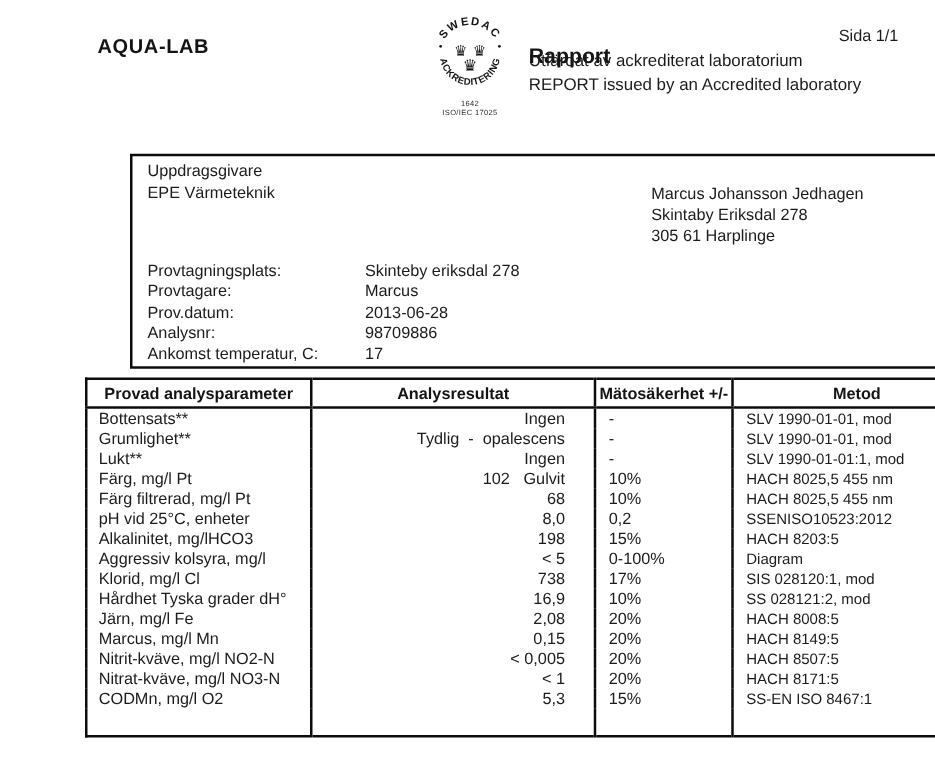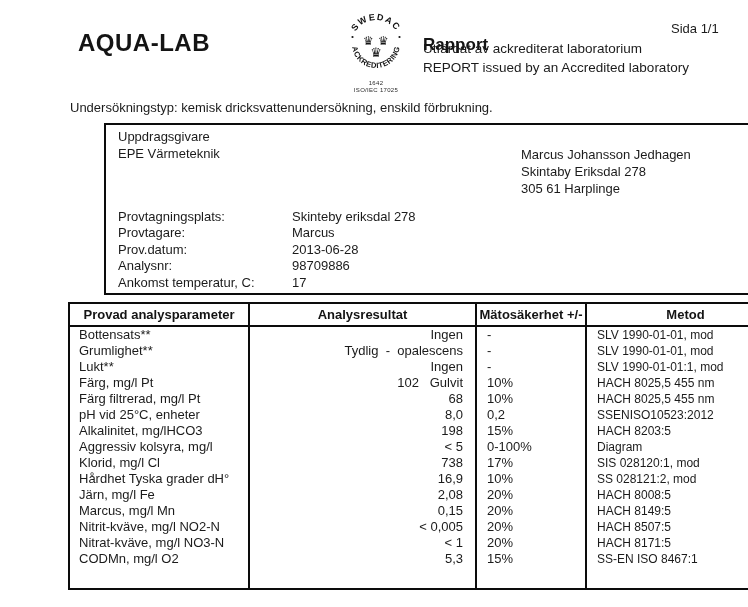--- a/index.html
+++ b/index.html
@@ -3,21 +3,21 @@
 <meta charset="utf-8">
 <style>
   html,body{margin:0;padding:0;background:#ffffff;}
   .page{
     position:relative;width:748px;height:607px;background:#ffffff;overflow:hidden;
     font-family:"Liberation Sans",sans-serif;color:#1b1b1b;
   }
   .abs{position:absolute;}
 
   
-  .lab-name{left:78px;top:29px;font-size:24px;font-weight:bold;letter-spacing:.5px;color:#141414;}
+  .lab-name{left:78px;top:29px;font-size:16px;font-weight:bold;letter-spacing:.5px;color:#141414;}
   .logo-wrap{left:341px;top:12px;width:70px;text-align:center;}
   .logo-sub{font-size:6px;line-height:7px;color:#2a2a2a;letter-spacing:.3px;}
   .report-title{left:423px;top:16px;font-size:17px;font-weight:bold;color:#141414;margin-top:19px;}
   .page-num{left:671px;top:21px;font-size:13px;}
   .subtitle1{left:423px;top:41px;font-size:13.5px;}
   .subtitle2{left:423px;top:60px;font-size:13.5px;}
   .exam-type{left:70px;top:100px;font-size:13px;}
 
   
   .info-box{
@@ -38,21 +38,21 @@
     position:absolute;left:68px;top:302px;width:718px;
     border-collapse:collapse;table-layout:fixed;border:2px solid #0c0c0c;
   }
   .results th+th,.results td+td{border-left:2px solid #0c0c0c;}
   .results thead th{
     font-size:13px;font-weight:bold;text-align:center;height:21px;padding:0;
     border-bottom:2px solid #0c0c0c;color:#141414;
   }
   .results tbody td{height:16px;line-height:16px;padding:0;font-size:13px;vertical-align:middle;}
   .results td.c1{padding-left:9px;}
-  .results td.c2{text-align:right;padding-right:12px;}
+  .results td.c2{text-align:right;padding-right:23px;}
   .results td.c3{padding-left:10px;}
   .results td.c4{padding-left:10px;font-size:12px;}
   .results tr.filler td{height:21px;}
 </style>
 </head>
 <body>
 
 <div class="page">
 
   <div class="abs lab-name">AQUA-LAB</div>
@@ -79,21 +79,20 @@
     </svg>
     <div class="logo-sub">1642</div>
     <div class="logo-sub">ISO/IEC 17025</div>
   </div>
 
   <div class="abs report-title">Rapport</div>
   <div class="abs page-num">Sida 1/1</div>
   <div class="abs subtitle1">Utfärdat av ackrediterat laboratorium</div>
   <div class="abs subtitle2">REPORT issued by an Accredited laboratory</div>
 
-  <div class="abs exam-type">Undersökningstyp: kemisk dricksvattenundersökning, enskild förbrukning.</div>
 
   <div class="abs info-box">
     <div class="abs client-label">Uppdragsgivare</div>
     <div class="abs client-name">EPE Värmeteknik</div>
 
     <div class="abs recipient">
       <div>Marcus Johansson Jedhagen</div>
       <div>Skintaby Eriksdal 278</div>
       <div>305 61 Harplinge</div>
     </div>

